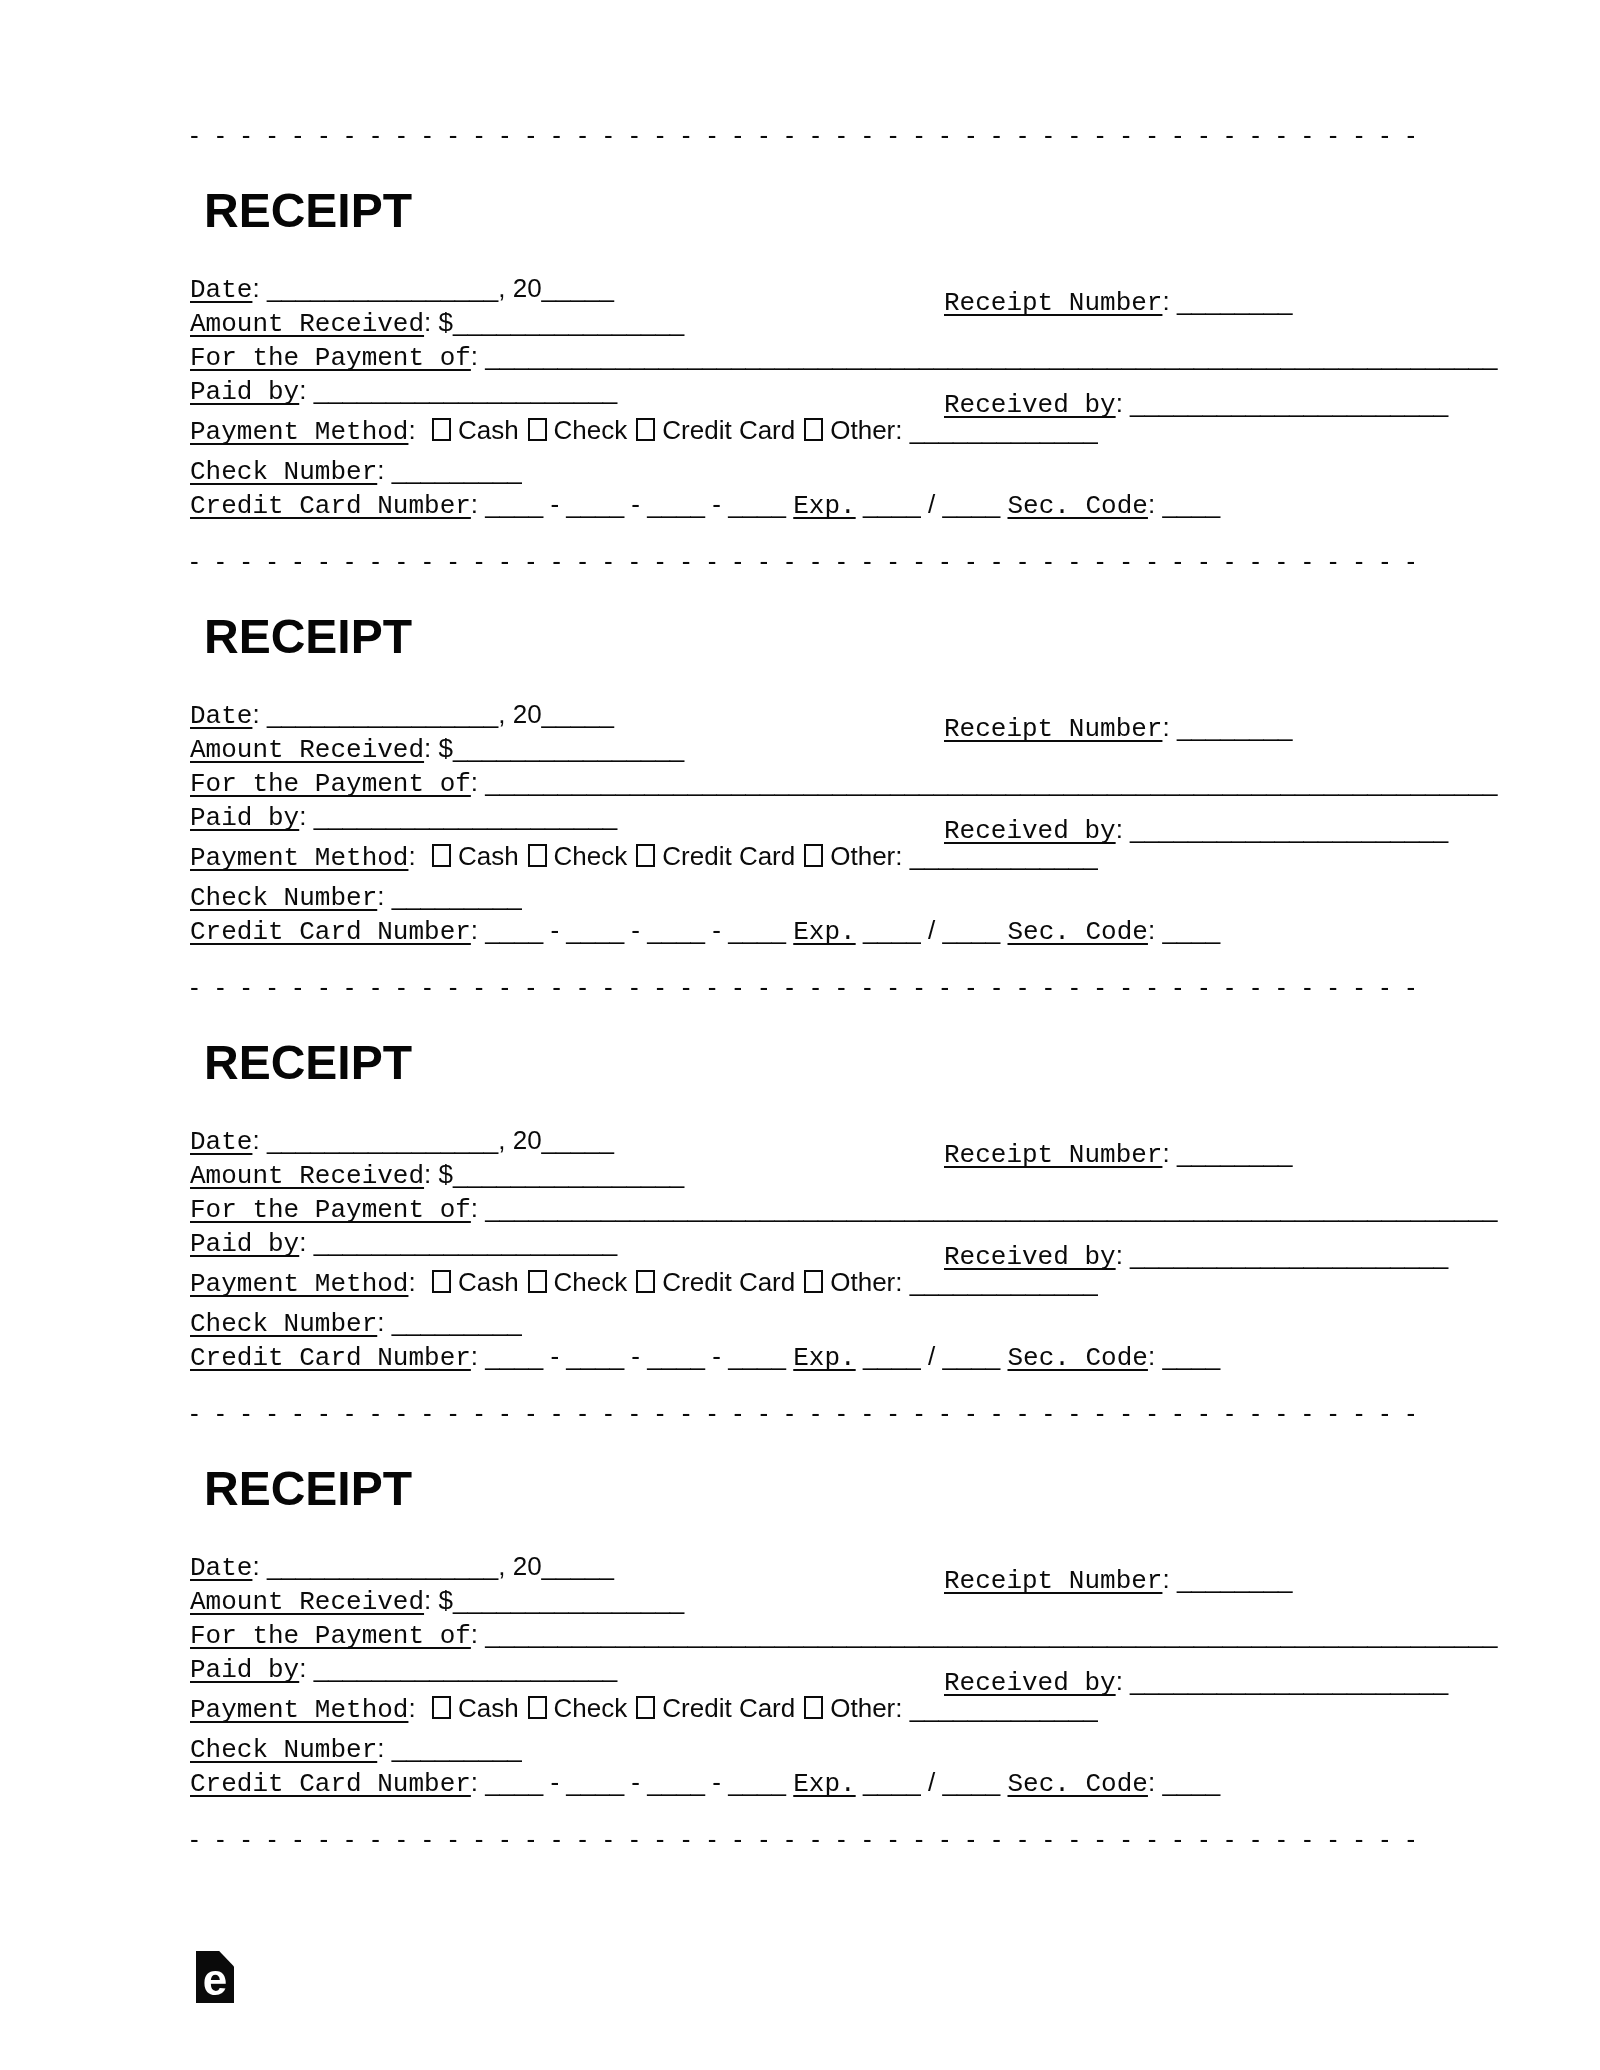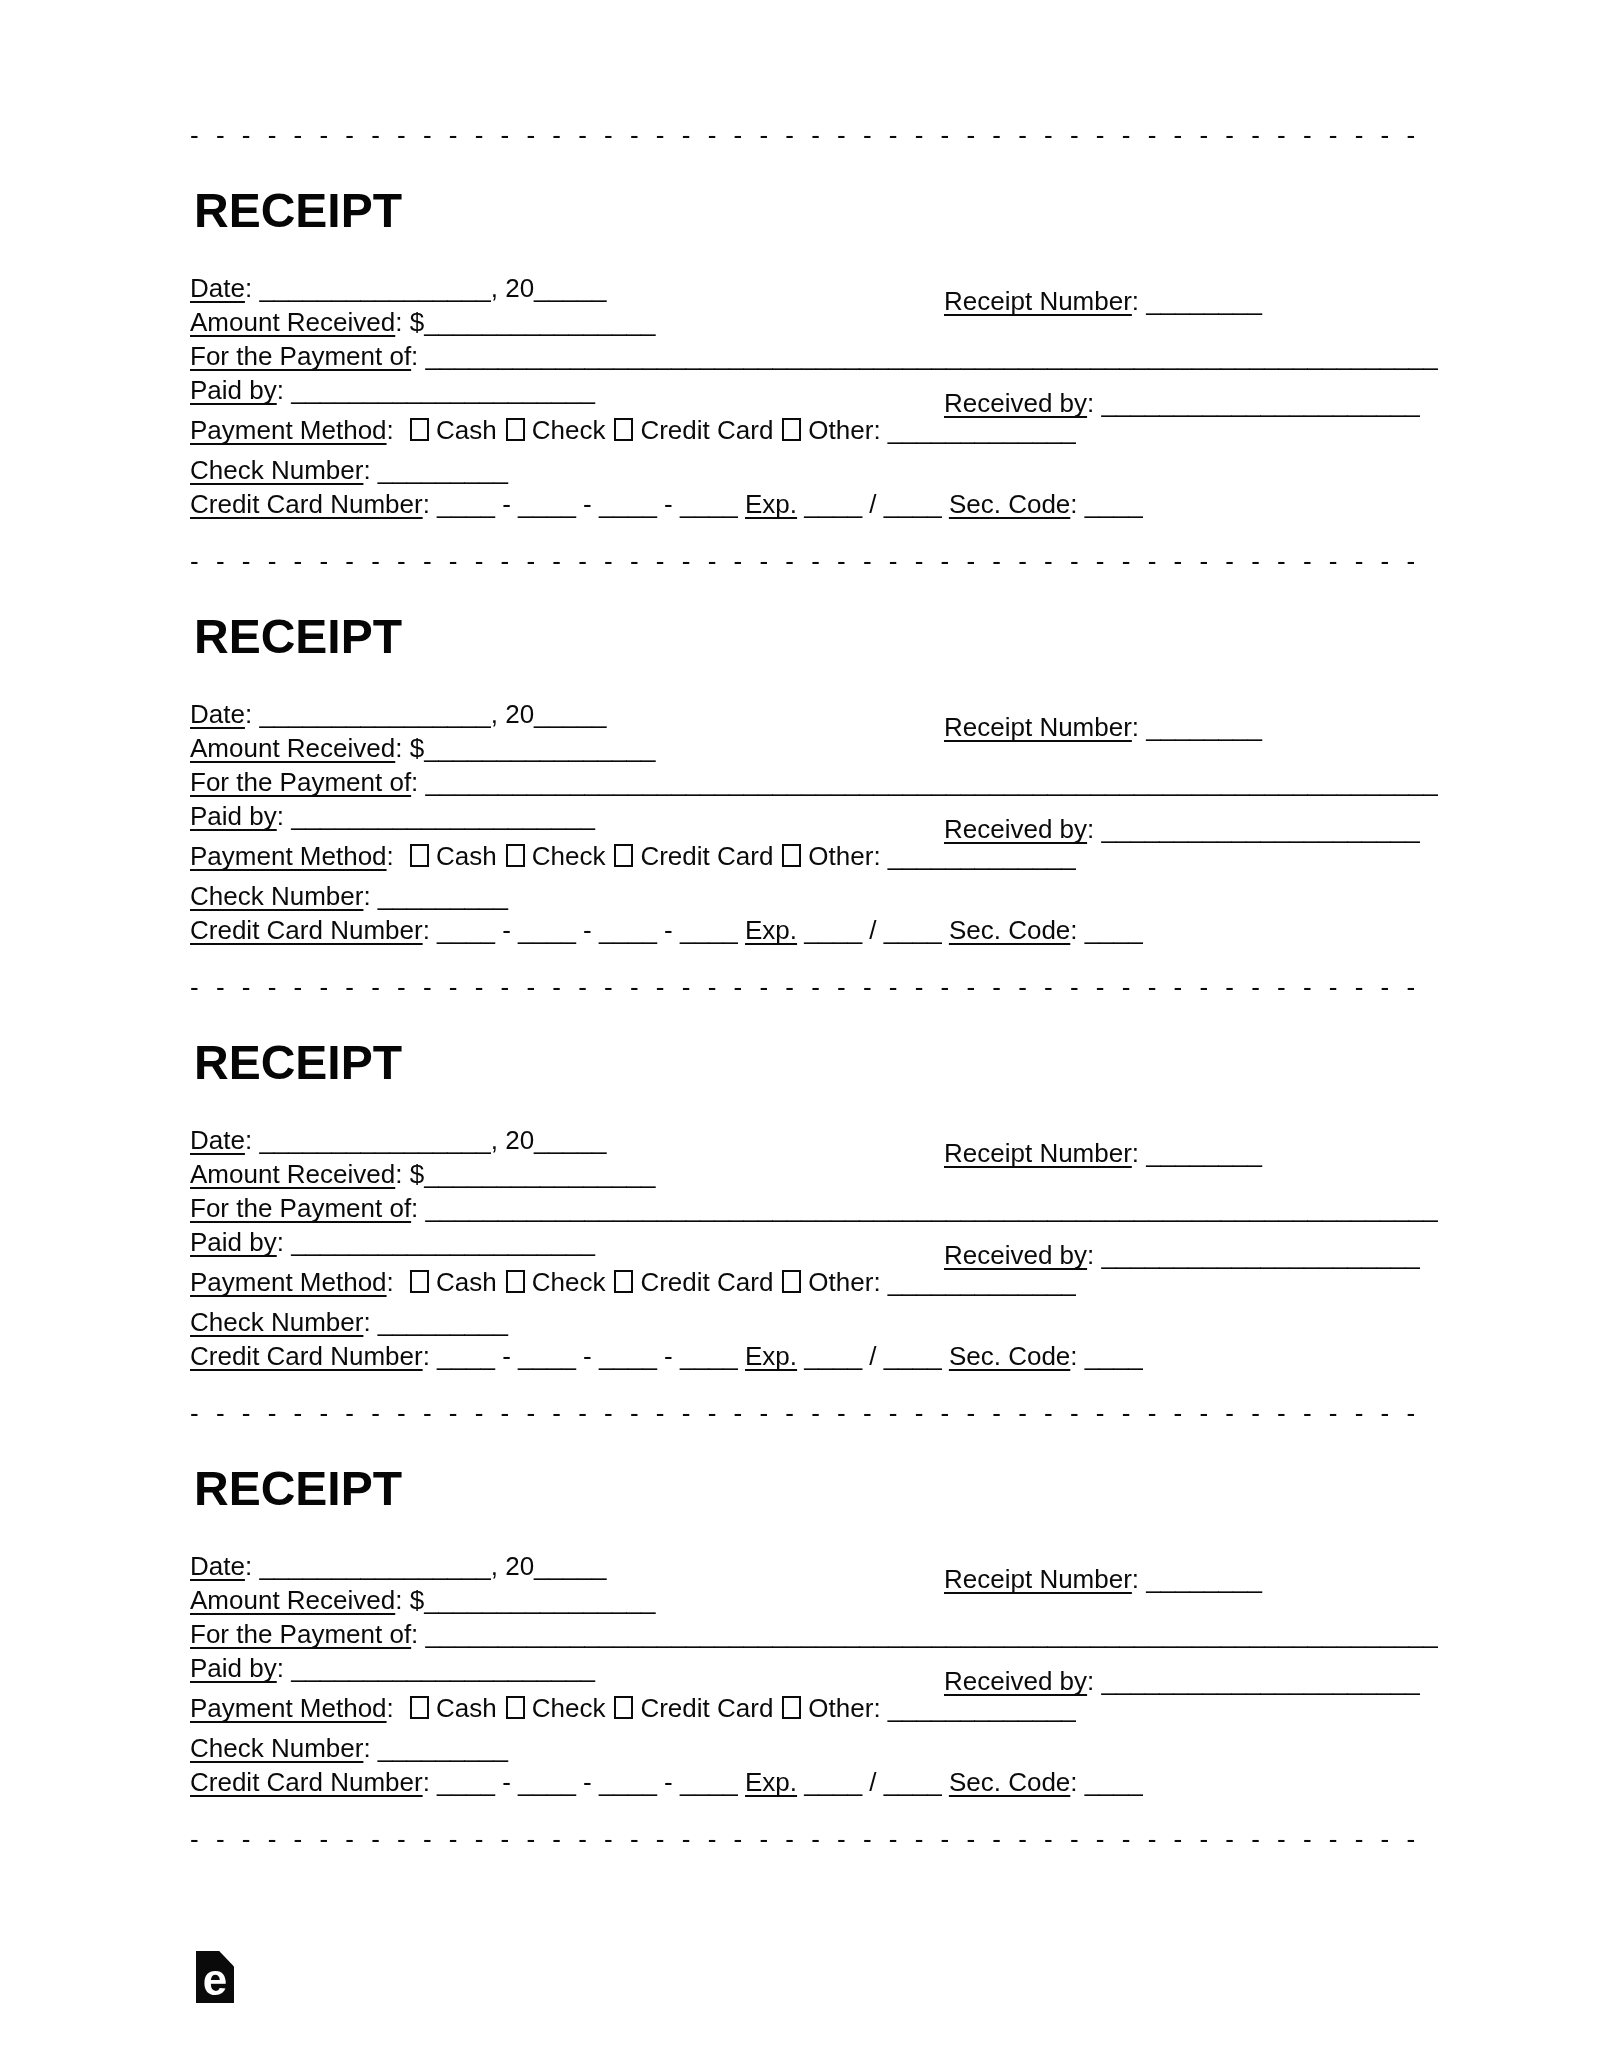--- a/index.html
+++ b/index.html
@@ -21,37 +21,38 @@
   .sep{
     height:26px;line-height:26px;
     font-size:26px;
     word-spacing:10px;
     white-space:nowrap;
     overflow:hidden;
     color:#0a0a0a;
   }
   .receipt-block .sep{position:absolute;top:0;left:0;right:0;}
   .title{
-    position:absolute;top:65px;left:4px;margin:0;
+    position:absolute;top:65px;left:14px;margin:0;
     font-size:48px;line-height:48px;font-weight:bold;color:#060606;
   }
   .rows{position:absolute;top:149px;left:0;right:0;}
   .row{
     position:relative;
     height:34px;line-height:34px;
     font-size:26px;
     white-space:nowrap;
   }
   .row[data-name="payment-method-row"]{height:40px;padding-top:6px;}
   .rcol{position:absolute;left:754px;top:13px;}
   .lbl{
     text-decoration:underline;
     text-decoration-thickness:2px;
     text-underline-offset:4px;
     text-decoration-skip-ink:none;
+    font-family:Liberation Mono, monospace;
   }
   .blank{letter-spacing:0;}
   .box{
     display:inline-block;
     width:15px;height:19px;
     border:2px solid #0a0a0a;
     vertical-align:-2px;
     margin:0 7px 0 9px;
     background:#ffffff;
   }

